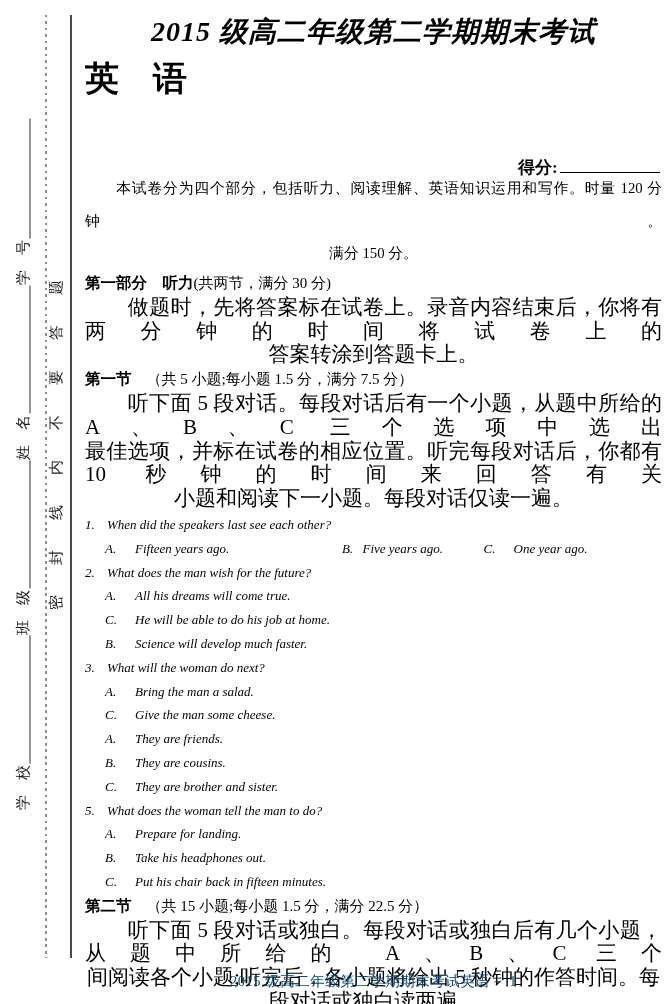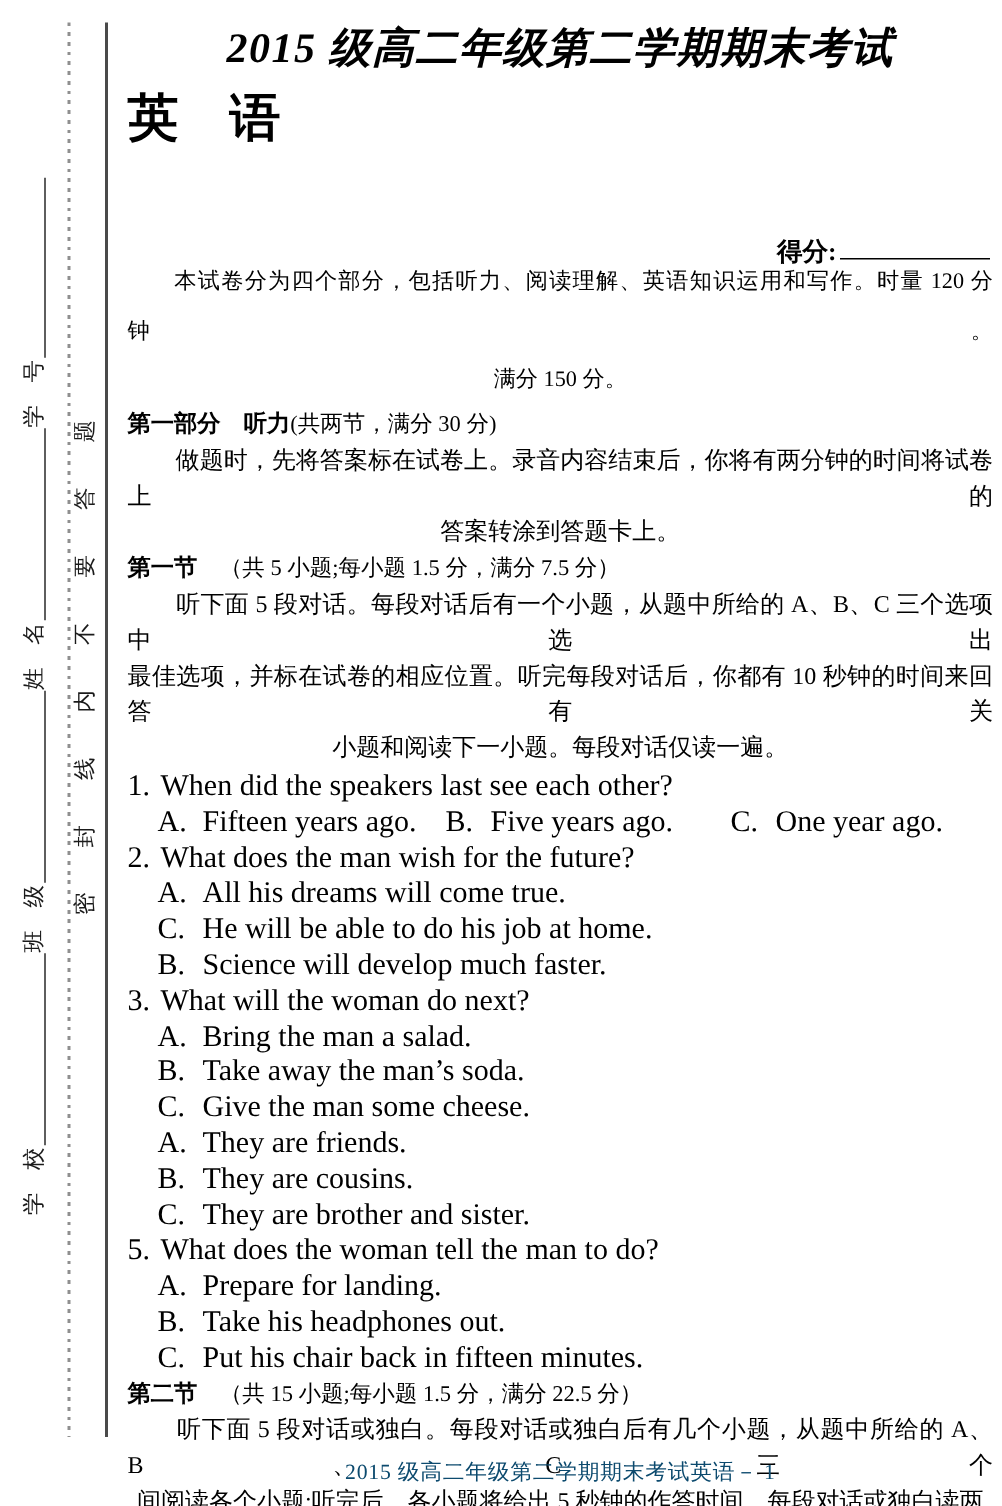--- a/index.html
+++ b/index.html
@@ -28,29 +28,29 @@
   .score{position:absolute;left:518px;top:156px;font-size:17px;font-weight:700;white-space:nowrap;}
   .score-line{display:inline-block;width:100px;height:16px;border-bottom:1.4px solid #000;margin-left:2px;}
   
   .intro{position:absolute;left:85px;top:172px;width:577px;font-size:14.8px;line-height:32.5px;}
   .flow{position:absolute;left:85px;top:271px;width:577px;line-height:23.8px;}
   .pline.jl{text-align:justify;text-align-last:justify;}
   .pline.ll{text-align:center;}
   .h{font-size:15.5px;}
   .h b{font-weight:700;}
   .h .note{font-size:15px;font-weight:400;}
-  .cjk{font-size:16px;}
-  .questions{margin-top:2px;font-size:20px;}
+  .cjk{font-size:21px;}
+  .questions{margin-top:2px;font-size:13px;font-style:italic;}
   .qline{white-space:nowrap;}
   .qnum{display:inline-block;width:22px;}
   .optrow{padding-left:20px;white-space:nowrap;}
   .olab{display:inline-block;width:30px;}
   .iopt{display:inline-block;}
   .oA{width:187px;}
-  .oB{width:185px;}
+  .oB{width:185px;text-align:center;}
   .footer{position:absolute;left:85px;top:972px;width:577px;text-align:center;
     font-size:14.5px;color:#0c4a6e;letter-spacing:0.5px;}
 </style>
 </head>
 <body>
 
 <div class="dotted-line"></div>
 <div class="solid-line"></div>
 
 <div class="student-strip">
@@ -107,21 +107,20 @@
     <div class="q">
       <div class="qline"><span class="qnum">2.</span><span>What does the man wish for the future?</span></div>
       <div class="optrow"><span class="olab">A.</span><span>All his dreams will come true.</span></div>
       <div class="optrow"><span class="olab">C.</span><span>He will be able to do his job at home.</span></div>
       <div class="optrow"><span class="olab">B.</span><span>Science will develop much faster.</span></div>
     </div>
 
     <div class="q">
       <div class="qline"><span class="qnum">3.</span><span>What will the woman do next?</span></div>
       <div class="optrow"><span class="olab">A.</span><span>Bring the man a salad.</span></div>
-      <div class="optrow"><span class="olab">B.</span><span>Take away the man’s soda.</span></div>
       <div class="optrow"><span class="olab">C.</span><span>Give the man some cheese.</span></div>
     </div>
 
     <div class="q">
       <div class="optrow"><span class="olab">A.</span><span>They are friends.</span></div>
       <div class="optrow"><span class="olab">B.</span><span>They are cousins.</span></div>
       <div class="optrow"><span class="olab">C.</span><span>They are brother and sister.</span></div>
     </div>
 
     <div class="q">

